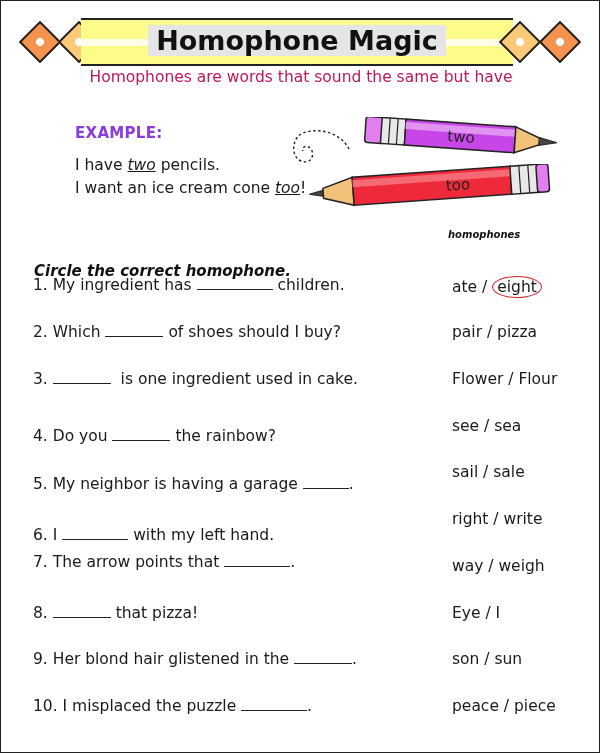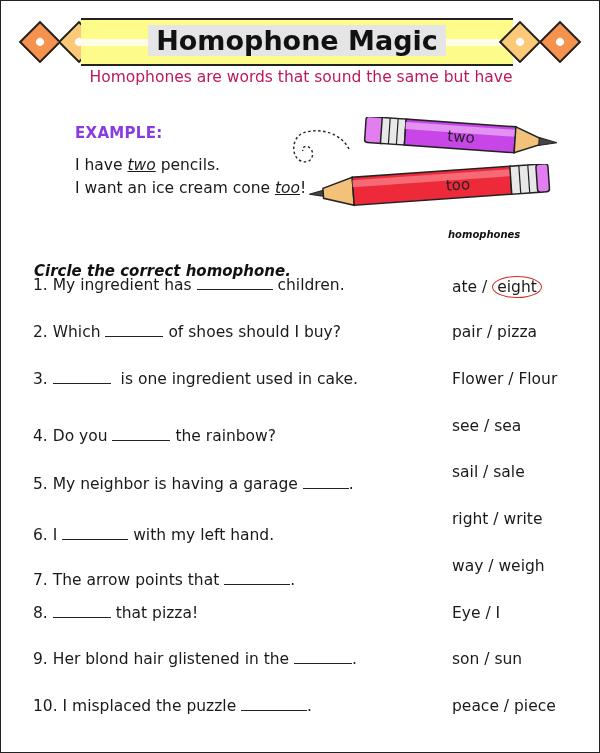--- a/index.html
+++ b/index.html
@@ -109,21 +109,21 @@
       <div class="q" style="top: 322px;"><span>2.</span><span style="white-space: pre;"> Which </span><span class="blank" style="width: 58px;"></span><span style="white-space: pre;"> of shoes should I buy?</span></div>
       <div class="opts" style="top: 322px;"><span>pair</span><span style="white-space: pre;"> / </span><span>pizza</span></div>
       <div class="q" style="top: 369px;"><span>3.</span><span style="white-space: pre;"> </span><span class="blank" style="width: 58px;"></span><span style="white-space: pre; margin-top: 44px;">  is one ingredient used in cake.</span></div>
       <div class="opts" style="top: 369px;"><span>Flower</span><span style="white-space: pre;"> / </span><span>Flour</span></div>
       <div class="q" style="top: 416px; margin-top: 10px;"><span>4.</span><span style="white-space: pre;"> Do you </span><span class="blank" style="width: 58px;"></span><span style="white-space: pre;"> the rainbow?</span></div>
       <div class="opts" style="top: 416px;"><span>see</span><span style="white-space: pre;"> / </span><span>sea</span></div>
       <div class="q" style="top: 462px; margin-top: 12px;"><span>5.</span><span style="white-space: pre;"> My neighbor is having a garage </span><span class="blank" style="width: 46px;"></span><span style="white-space: pre;">.</span></div>
       <div class="opts" style="top: 462px;"><span>sail</span><span style="white-space: pre;"> / </span><span>sale</span></div>
       <div class="q" style="top: 509px; margin-top: 16px;"><span>6.</span><span style="white-space: pre;"> I </span><span class="blank" style="width: 66px;"></span><span style="white-space: pre;"> with my left hand.</span></div>
       <div class="opts" style="top: 509px;"><span>right</span><span style="white-space: pre;"> / </span><span>write</span></div>
-      <div class="q" style="top: 570px; text-align: center;"><span>7.</span><span style="white-space: pre;"> The arrow points that </span><span class="blank" style="width: 66px;"></span><span style="white-space: pre;">.</span></div>
+      <div class="q" style="top: 552px; text-align: center;"><span>7.</span><span style="white-space: pre;"> The arrow points that </span><span class="blank" style="width: 66px;"></span><span style="white-space: pre;">.</span></div>
       <div class="opts" style="top: 556px;"><span>way</span><span style="white-space: pre;"> / </span><span>weigh</span></div>
       <div class="q" style="top: 603px;"><span>8.</span><span style="white-space: pre;"> </span><span class="blank" style="width: 58px;"></span><span style="white-space: pre;"> that pizza!</span></div>
       <div class="opts" style="top: 603px;"><span>Eye</span><span style="white-space: pre;"> / </span><span>I</span></div>
       <div class="q" style="top: 649px;"><span>9.</span><span style="white-space: pre;"> Her blond hair glistened in the </span><span class="blank" style="width: 58px;"></span><span style="white-space: pre;">.</span></div>
       <div class="opts" style="top: 649px;"><span>son</span><span style="white-space: pre;"> / </span><span>sun</span></div>
       <div class="q" style="top: 696px;"><span>10.</span><span style="white-space: pre;"> I misplaced the puzzle </span><span class="blank" style="width: 66px;"></span><span style="white-space: pre;">.</span></div>
       <div class="opts" style="top: 696px;"><span>peace</span><span style="white-space: pre;"> / </span><span>piece</span></div>
     </div>
 </div>
 

